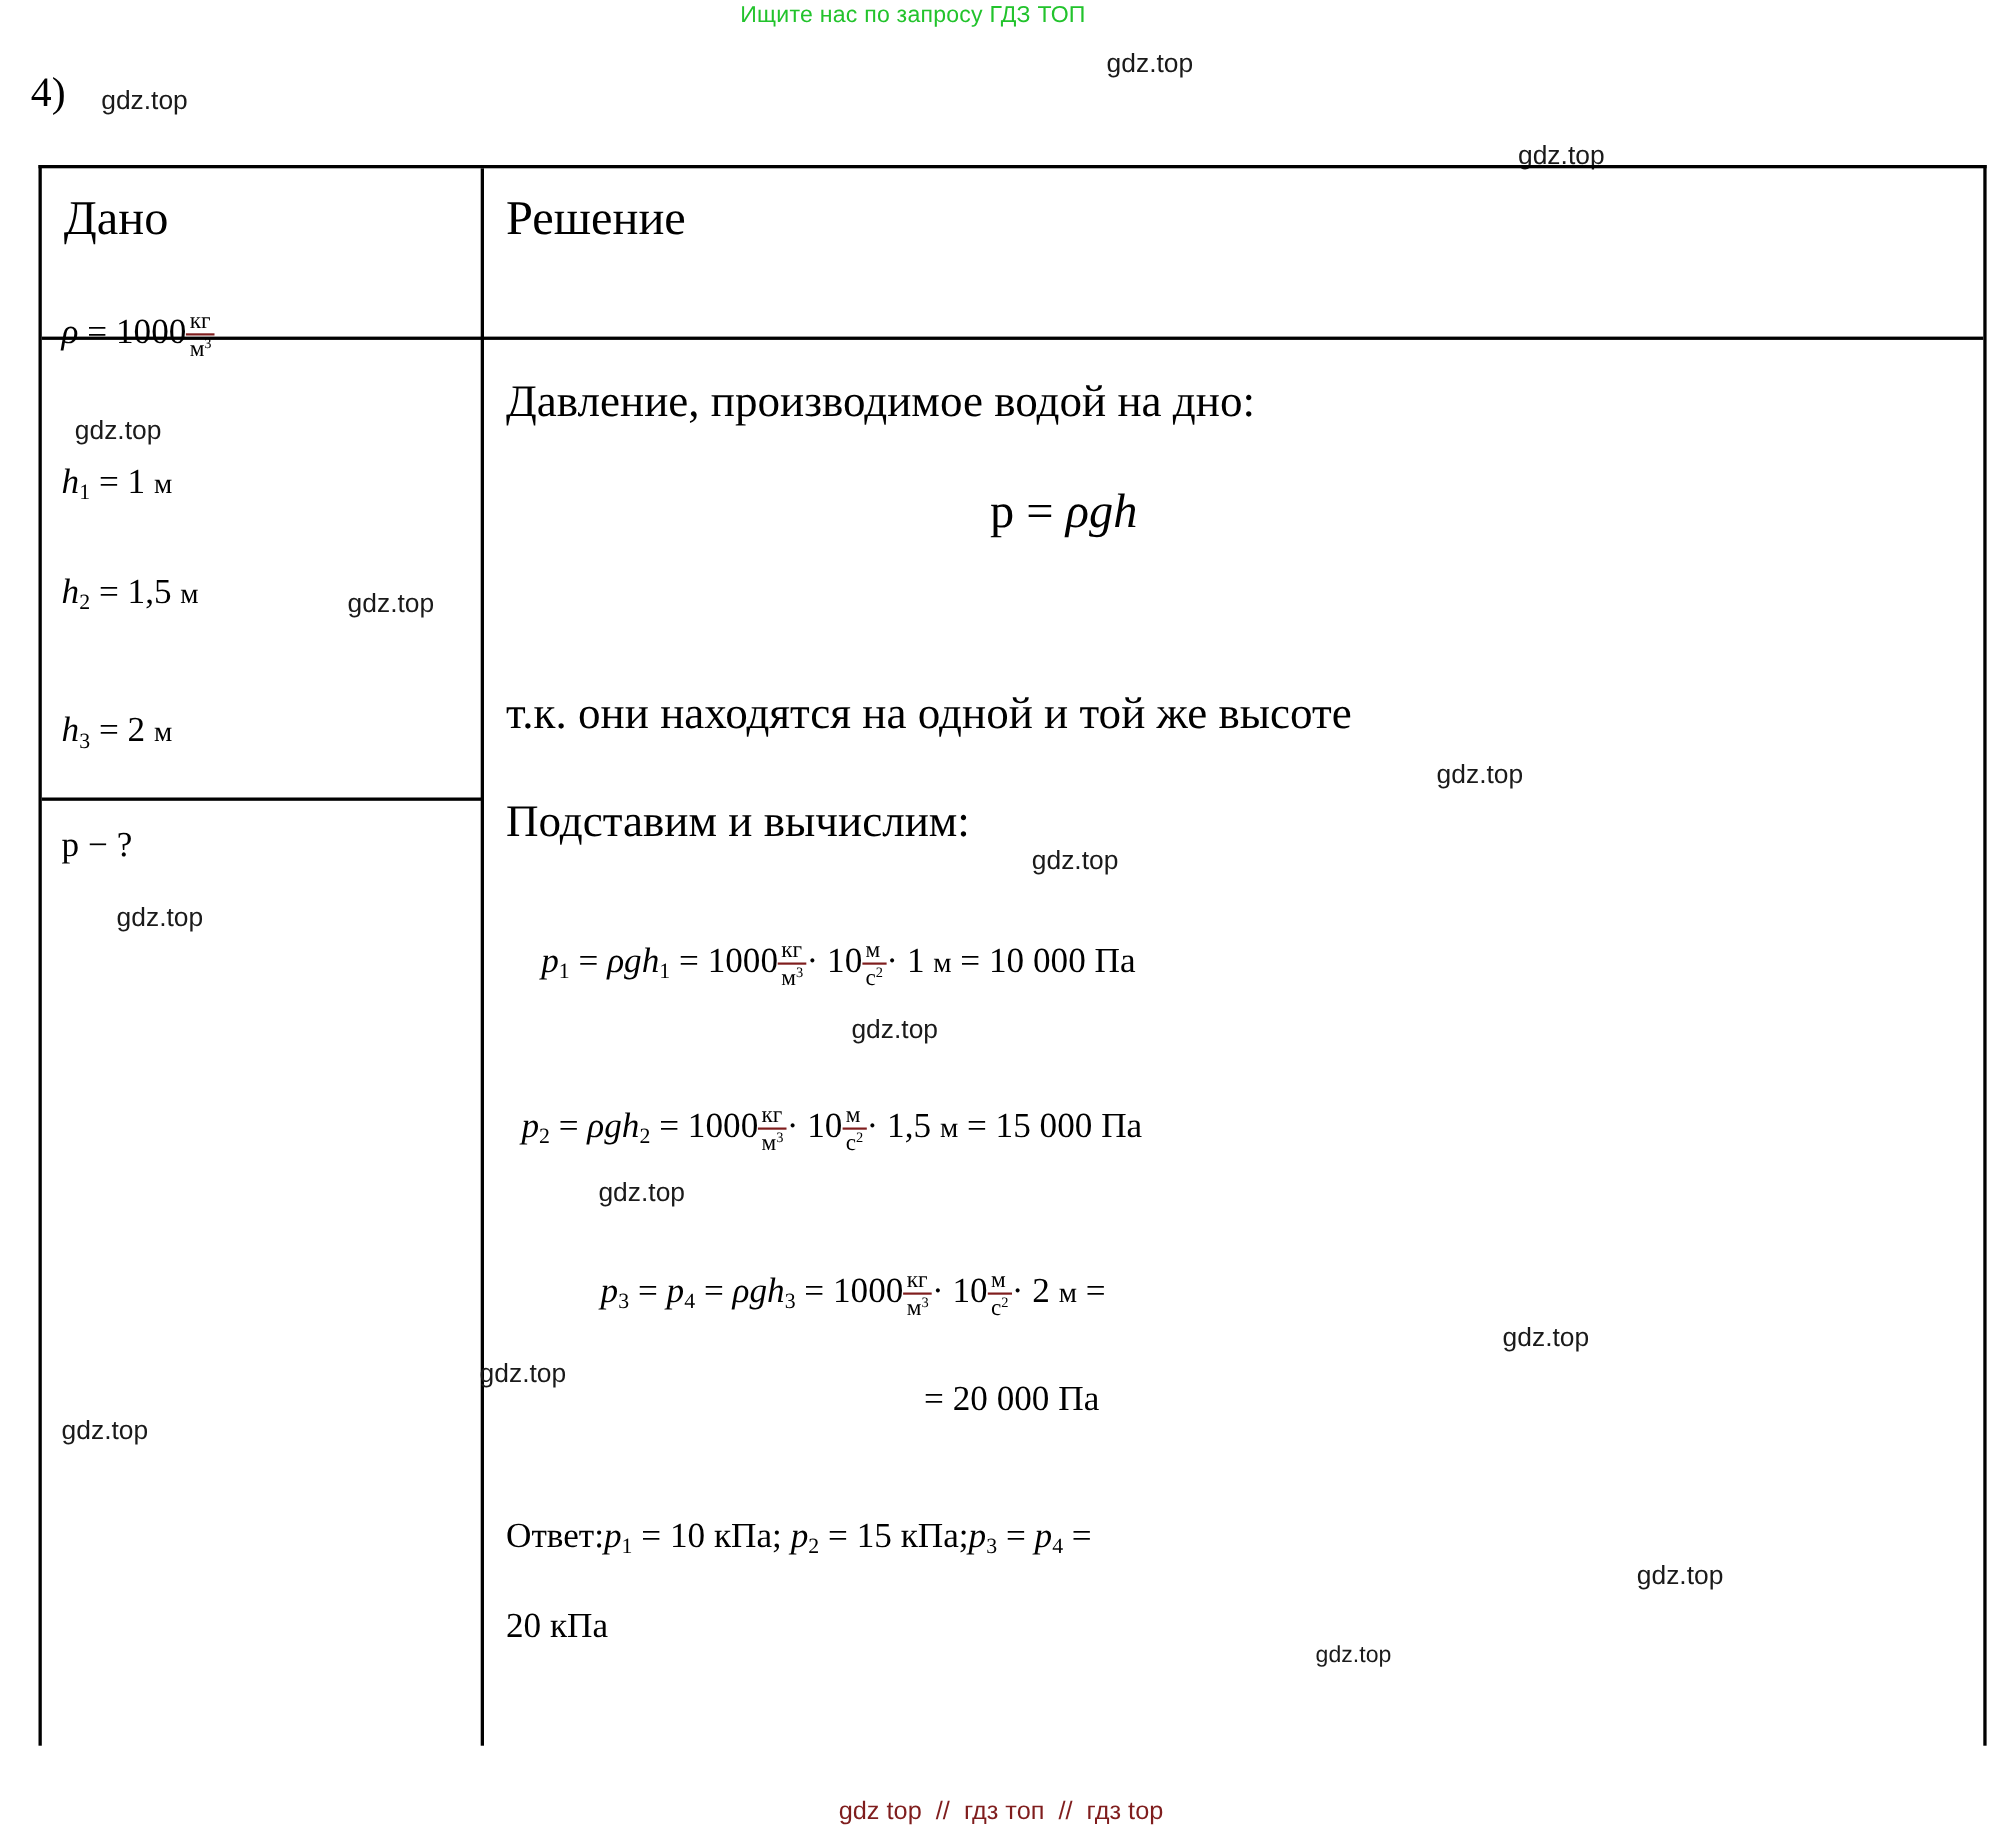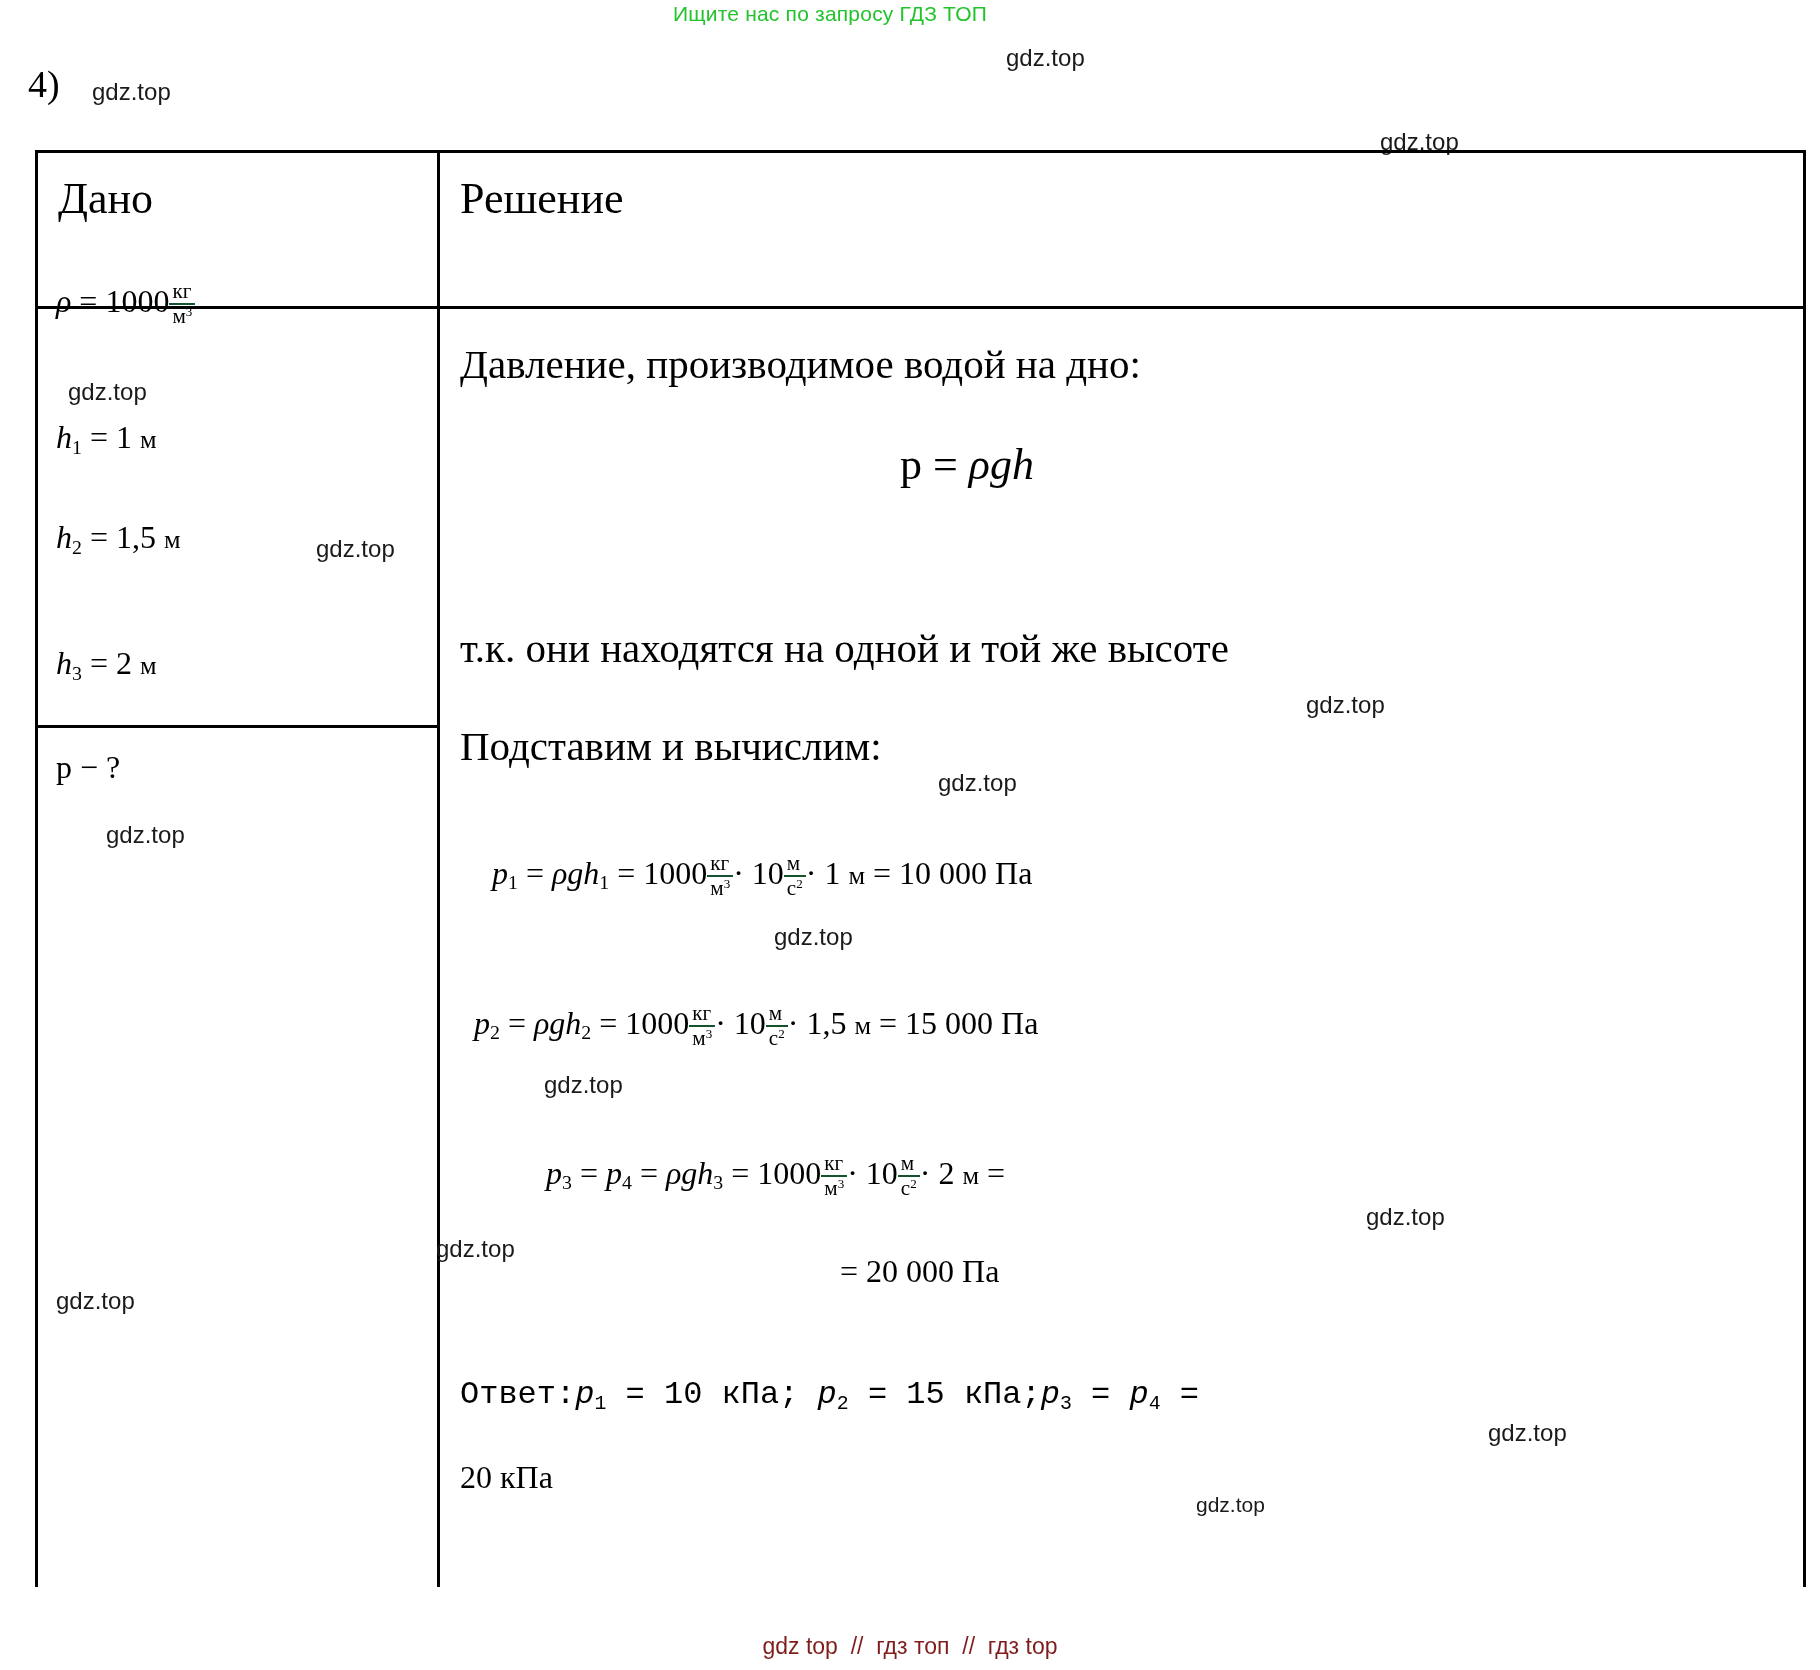--- a/index.html
+++ b/index.html
@@ -143,21 +143,21 @@
     display: inline-block;
     vertical-align: middle;
     text-align: left;
     font-size: 0.66em;
     line-height: 1.05;
     margin: 0 0;
     position: relative;
     top: -0.03em;
   }
   .frac .num { display: block; padding: 0 3px; }
-  .frac .den { display: block; padding: 0 3px; border-top: 2px solid #14532d; }
+  .frac .den { display: block; padding: 0 3px; border-top: 2px solid #7f1d1d; }
   .unit { font-style: normal; }
 
   .para {
     position: absolute;
     font-family: "Liberation Serif", serif;
     font-size: 41px;
     line-height: 1.45;
     white-space: nowrap;
   }
 </style>
@@ -283,21 +283,21 @@
 
     <div class="math" style="left:404px; top:1102px;">
       =
       <span>20 000</span>
       <span class="unit">Па</span>
     </div>
 
     <div class="wm" style="left:930px; top:1050px;">gdz.top</div>
     <div class="wm" style="left:0px; top:1082px;">gdz.top</div>
 
-    <div class="math" style="left:24px; top:1226px;font-family:Liberation Mono, monospace;">
+    <div class="math" style="left:24px; top:1226px;">
       <span>Ответ:</span><span class="it">p</span><span class="sub">1</span>
       =
       <span>10 кПа;</span>
       <span class="it">p</span><span class="sub">2</span>
       =
       <span>15 кПа;</span><span class="it">p</span><span class="sub">3</span>
       =
       <span class="it">p</span><span class="sub">4</span>
       =
     </div>

